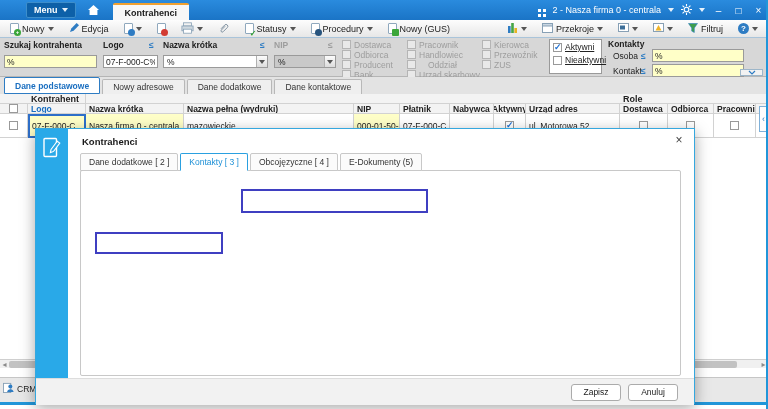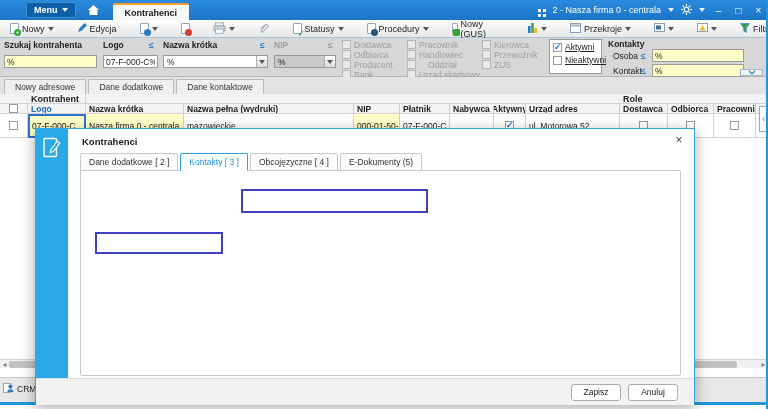--- a/index.html
+++ b/index.html
@@ -18,21 +18,21 @@
     align-items:center;font-weight:bold;font-size:9px;}
   .tb-right{position:absolute;right:3px;top:0;height:20px;display:flex;align-items:center;gap:7px;font-size:9px;}
   .grid-ic{width:3px;height:3px;background:#fff;box-shadow:5px 0 0 #fff,0 5px 0 #fff,5px 5px 0 #fff;margin-right:4px;}
   .win-btn{width:13px;text-align:center;font-size:10px;cursor:default;}
   .dd{width:0;height:0;border-left:3px solid transparent;border-right:3px solid transparent;border-top:4px solid #e8f2fb;}
   .dd.dark{border-top-color:#555;}
 
   
   .toolbar{position:absolute;left:0;top:20px;width:768px;height:18px;
     background:linear-gradient(#fdfdfd,#e7e7e7);border-bottom:1px solid #a9c4da;
-    display:flex;align-items:center;padding:0 6px;gap:15px;}
+    display:flex;align-items:center;padding:0 6px;gap:7px;}
   .tbtn{display:flex;align-items:center;gap:3px;padding:0 4px;height:15px;border-radius:2px;}
   .tb-sp{flex:1;}
   .doc{position:relative;width:9px;height:11px;background:#fff;border:1px solid #8fa8bd;border-radius:1px;}
   .doc .bdg{position:absolute;right:-3px;bottom:-3px;width:7px;height:7px;border-radius:50%;
     color:#fff;font-size:6px;line-height:7px;text-align:center;font-weight:bold;}
   .bdg.green{background:#3aa63a;}.bdg.red{background:#d23b32;}.bdg.blue{background:#2e7cc3;}
   .bdg.navy{background:#27547e;}.bdg.sq{border-radius:1px;background:#3aa63a;}
   .bdg.chk{background:transparent;color:#2fa12f;font-size:8px;right:-4px;bottom:-4px;}
   .helpc{width:11px;height:11px;border-radius:50%;background:#2e7cc3;color:#fff;font-size:8px;
     font-weight:bold;text-align:center;line-height:11px;}
@@ -365,20 +365,23 @@
     <input class="fin" style="left: 652px; top: 26px; width: 92px;" value="%">
 
     <div class="expander">
       <svg width="8" height="5" viewBox="0 0 8 5">
           <path d="M1 1l3 3 3-3" stroke="#2e7cc3" fill="none" stroke-width="1.2"></path>
         </svg>
     </div>
   </div>
 
   <div class="pagetabs">
+    <div class="ptab active">
+        <span>Dane podstawowe</span>
+      </div>
     <div class="ptab">
         <span>Nowy adresowe</span>
       </div>
     <div class="ptab">
         <span>Dane dodatkowe</span>
       </div>
     <div class="ptab">
         <span>Dane kontaktowe</span>
       </div>
   </div>

